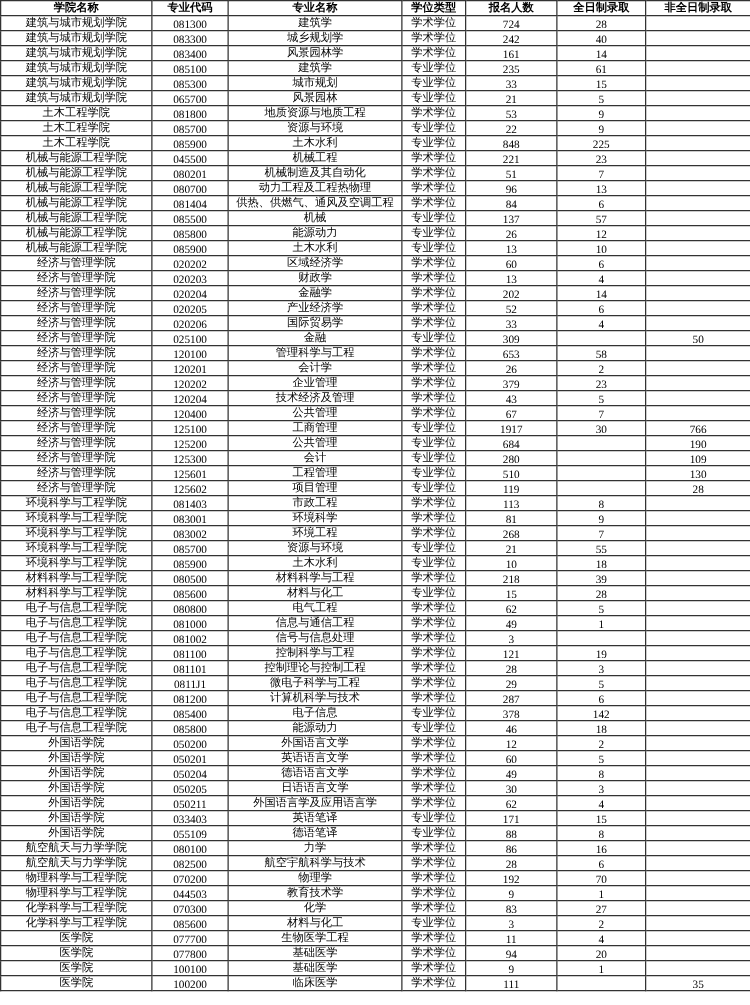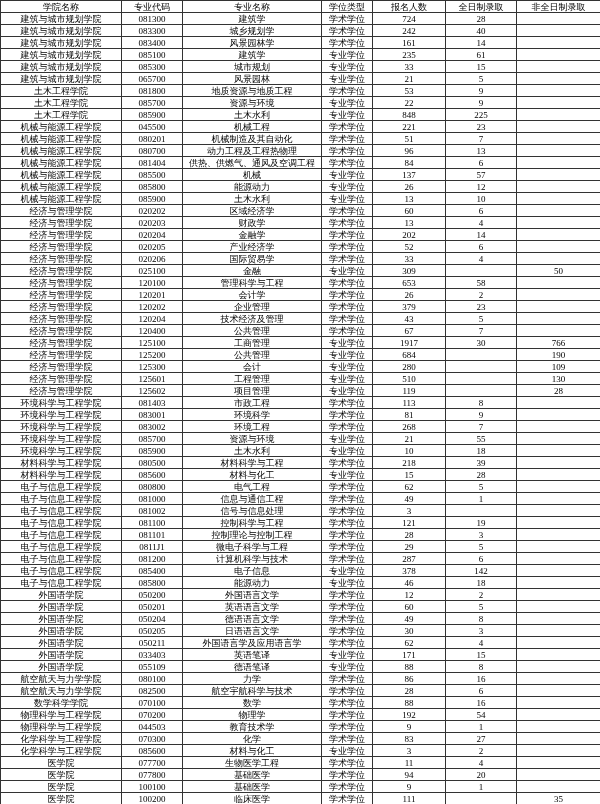--- a/index.html
+++ b/index.html
@@ -14,21 +14,21 @@
   }
   table.admit th, table.admit td {
     border: 1px solid #333;
     height: 11px;
     line-height: 10px;
     padding: 0;
     text-align: center;
     white-space: nowrap;
     overflow: hidden;
   }
-  table.admit th { font-weight: normal; }
+  table.admit th { font-weight: bold; }
   col.c1 { width: 121px; }
   col.c2 { width: 61px; }
   col.c3 { width: 139px; }
   col.c4 { width: 51px; }
   col.c5 { width: 73px; }
   col.c6 { width: 71px; }
   col.c7 { width: 84px; }
   .code { font-family: "Liberation Serif", "DejaVu Serif", serif; }
 </style>
 </head>
@@ -563,35 +563,26 @@
       <tr>
         <td>航空航天与力学学院</td>
         <td class="code">082500</td>
         <td>航空宇航科学与技术</td>
         <td>学术学位</td>
         <td class="code">28</td>
         <td class="code">6</td>
         <td class="code"></td>
       </tr>
       <tr>
-        <td>数学科学学院</td>
-        <td class="code">070100</td>
-        <td>数学</td>
-        <td>学术学位</td>
-        <td class="code">88</td>
-        <td class="code">16</td>
-        <td class="code"></td>
-      </tr>
-      <tr>
         <td>物理科学与工程学院</td>
         <td class="code">070200</td>
         <td>物理学</td>
         <td>学术学位</td>
         <td class="code">192</td>
-        <td class="code">54</td>
+        <td class="code">70</td>
         <td class="code"></td>
       </tr>
       <tr>
         <td>物理科学与工程学院</td>
         <td class="code">044503</td>
         <td>教育技术学</td>
         <td>学术学位</td>
         <td class="code">9</td>
         <td class="code">1</td>
         <td class="code"></td>

